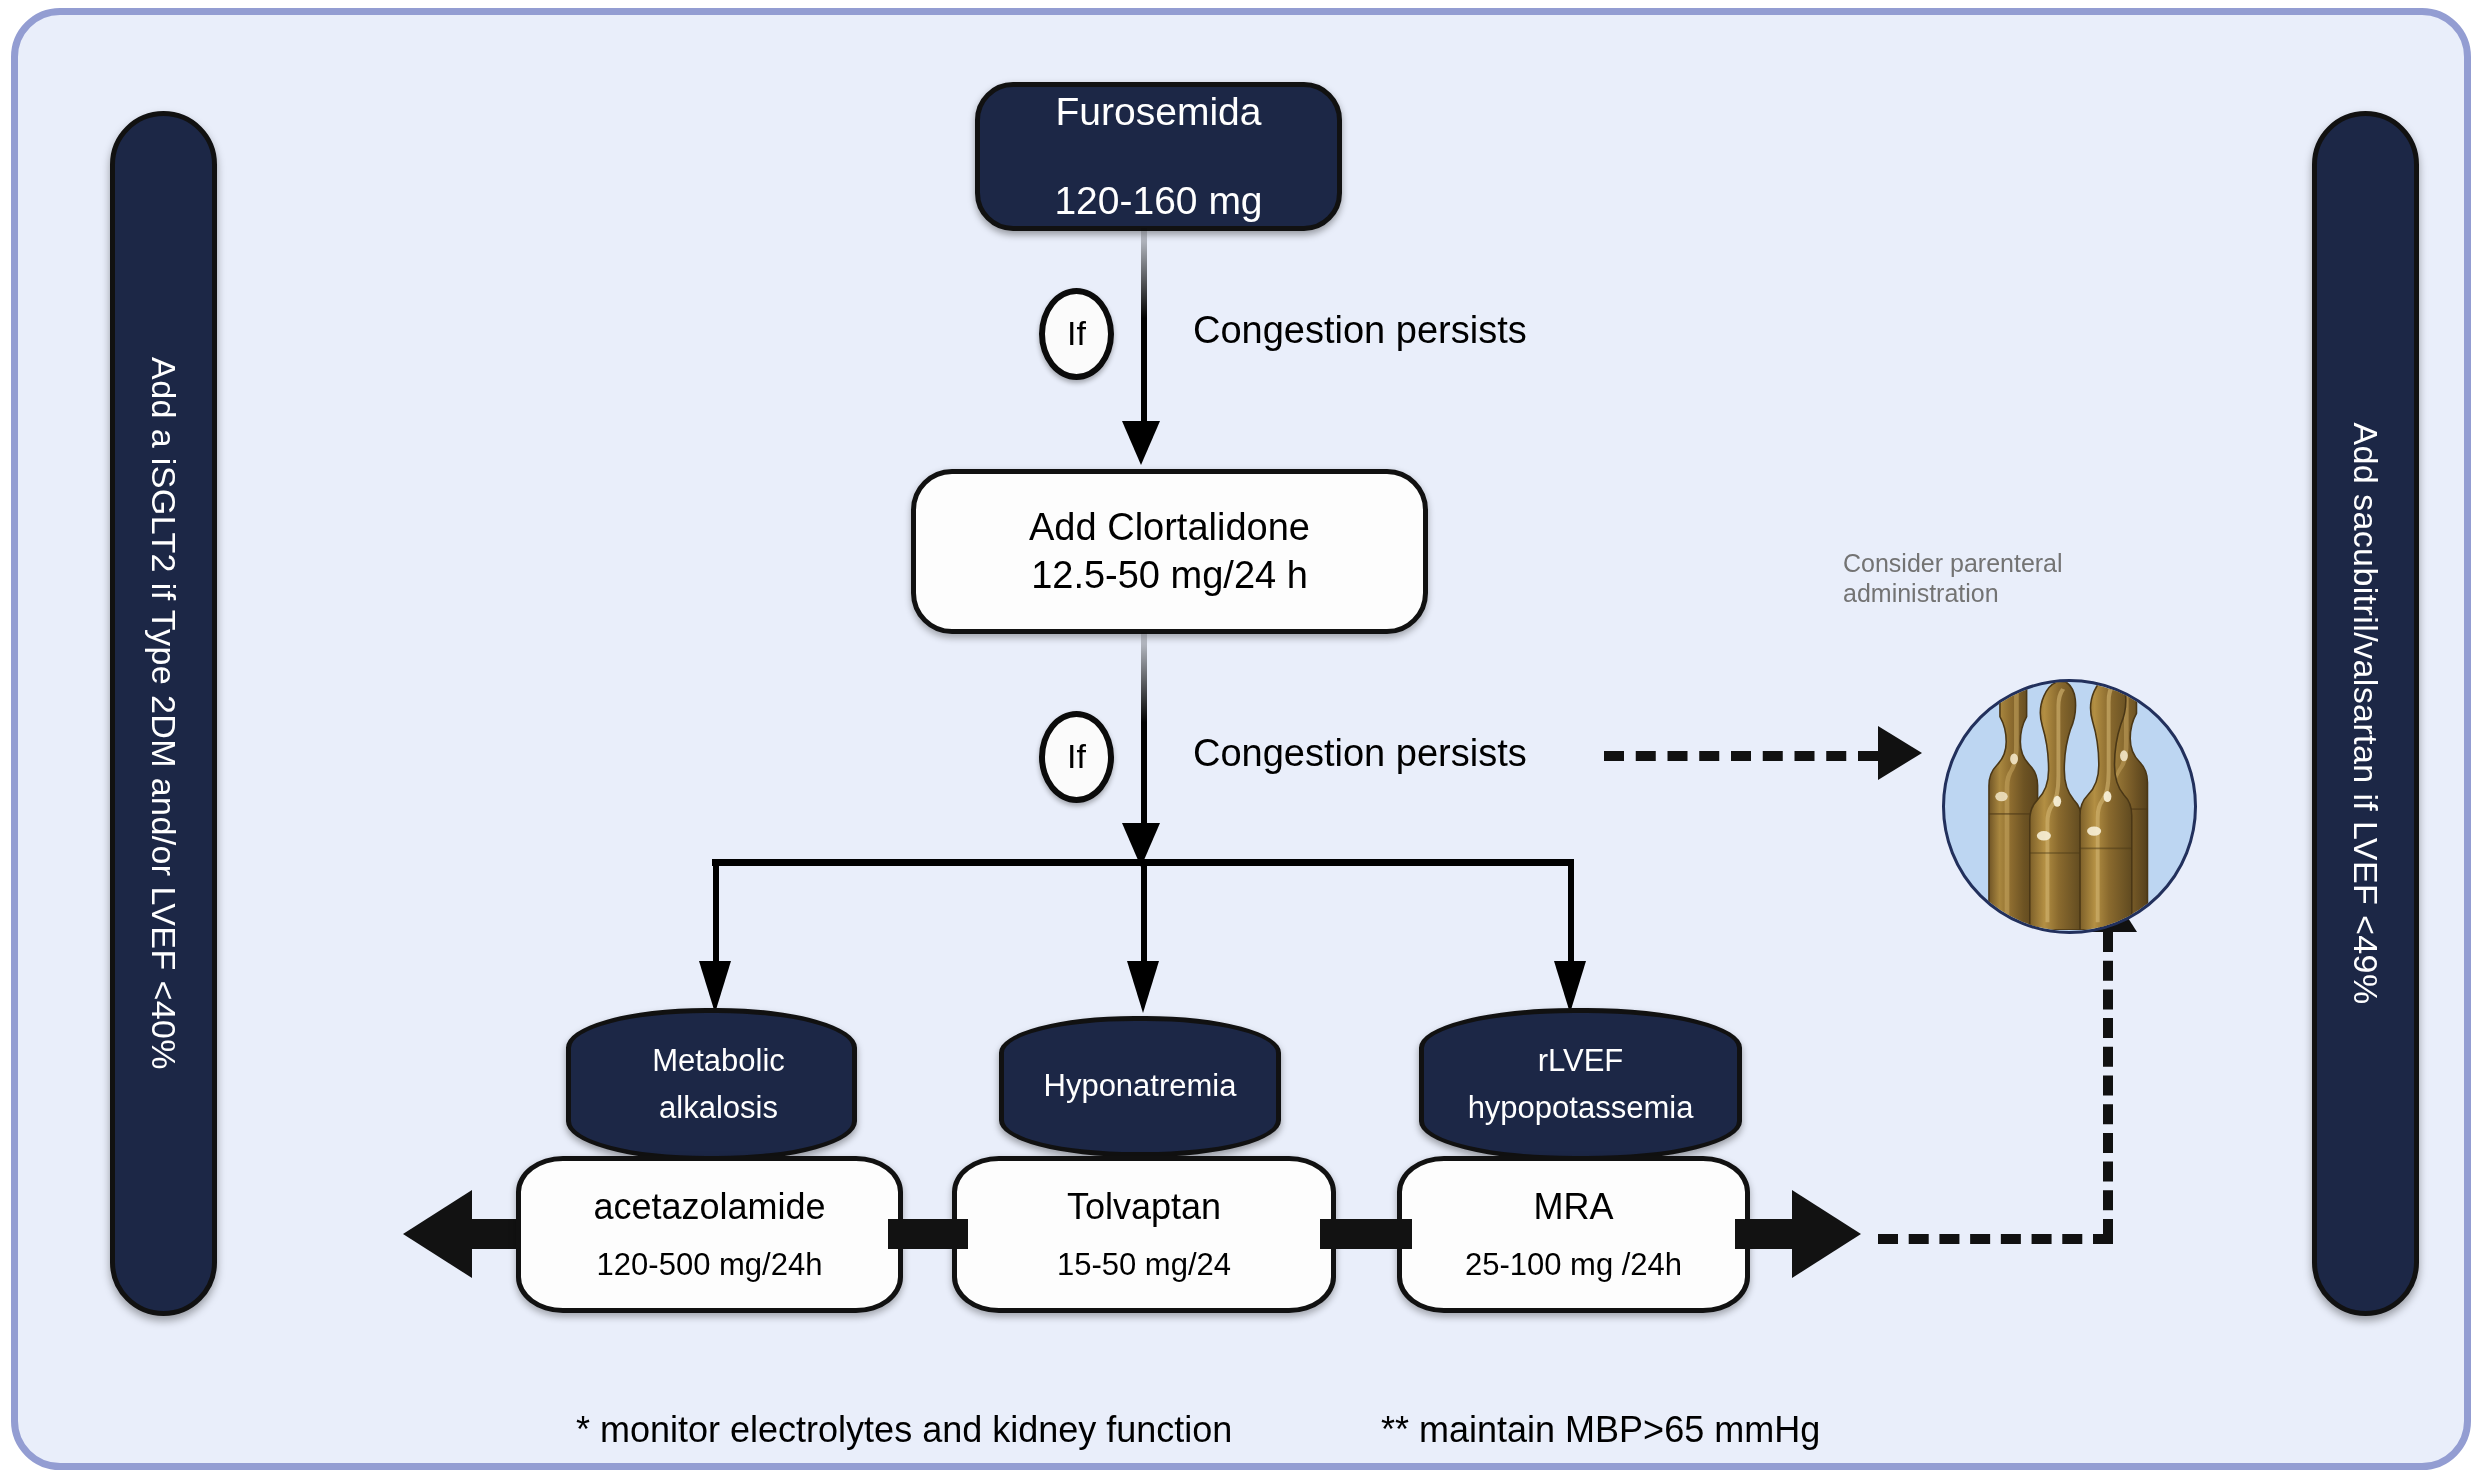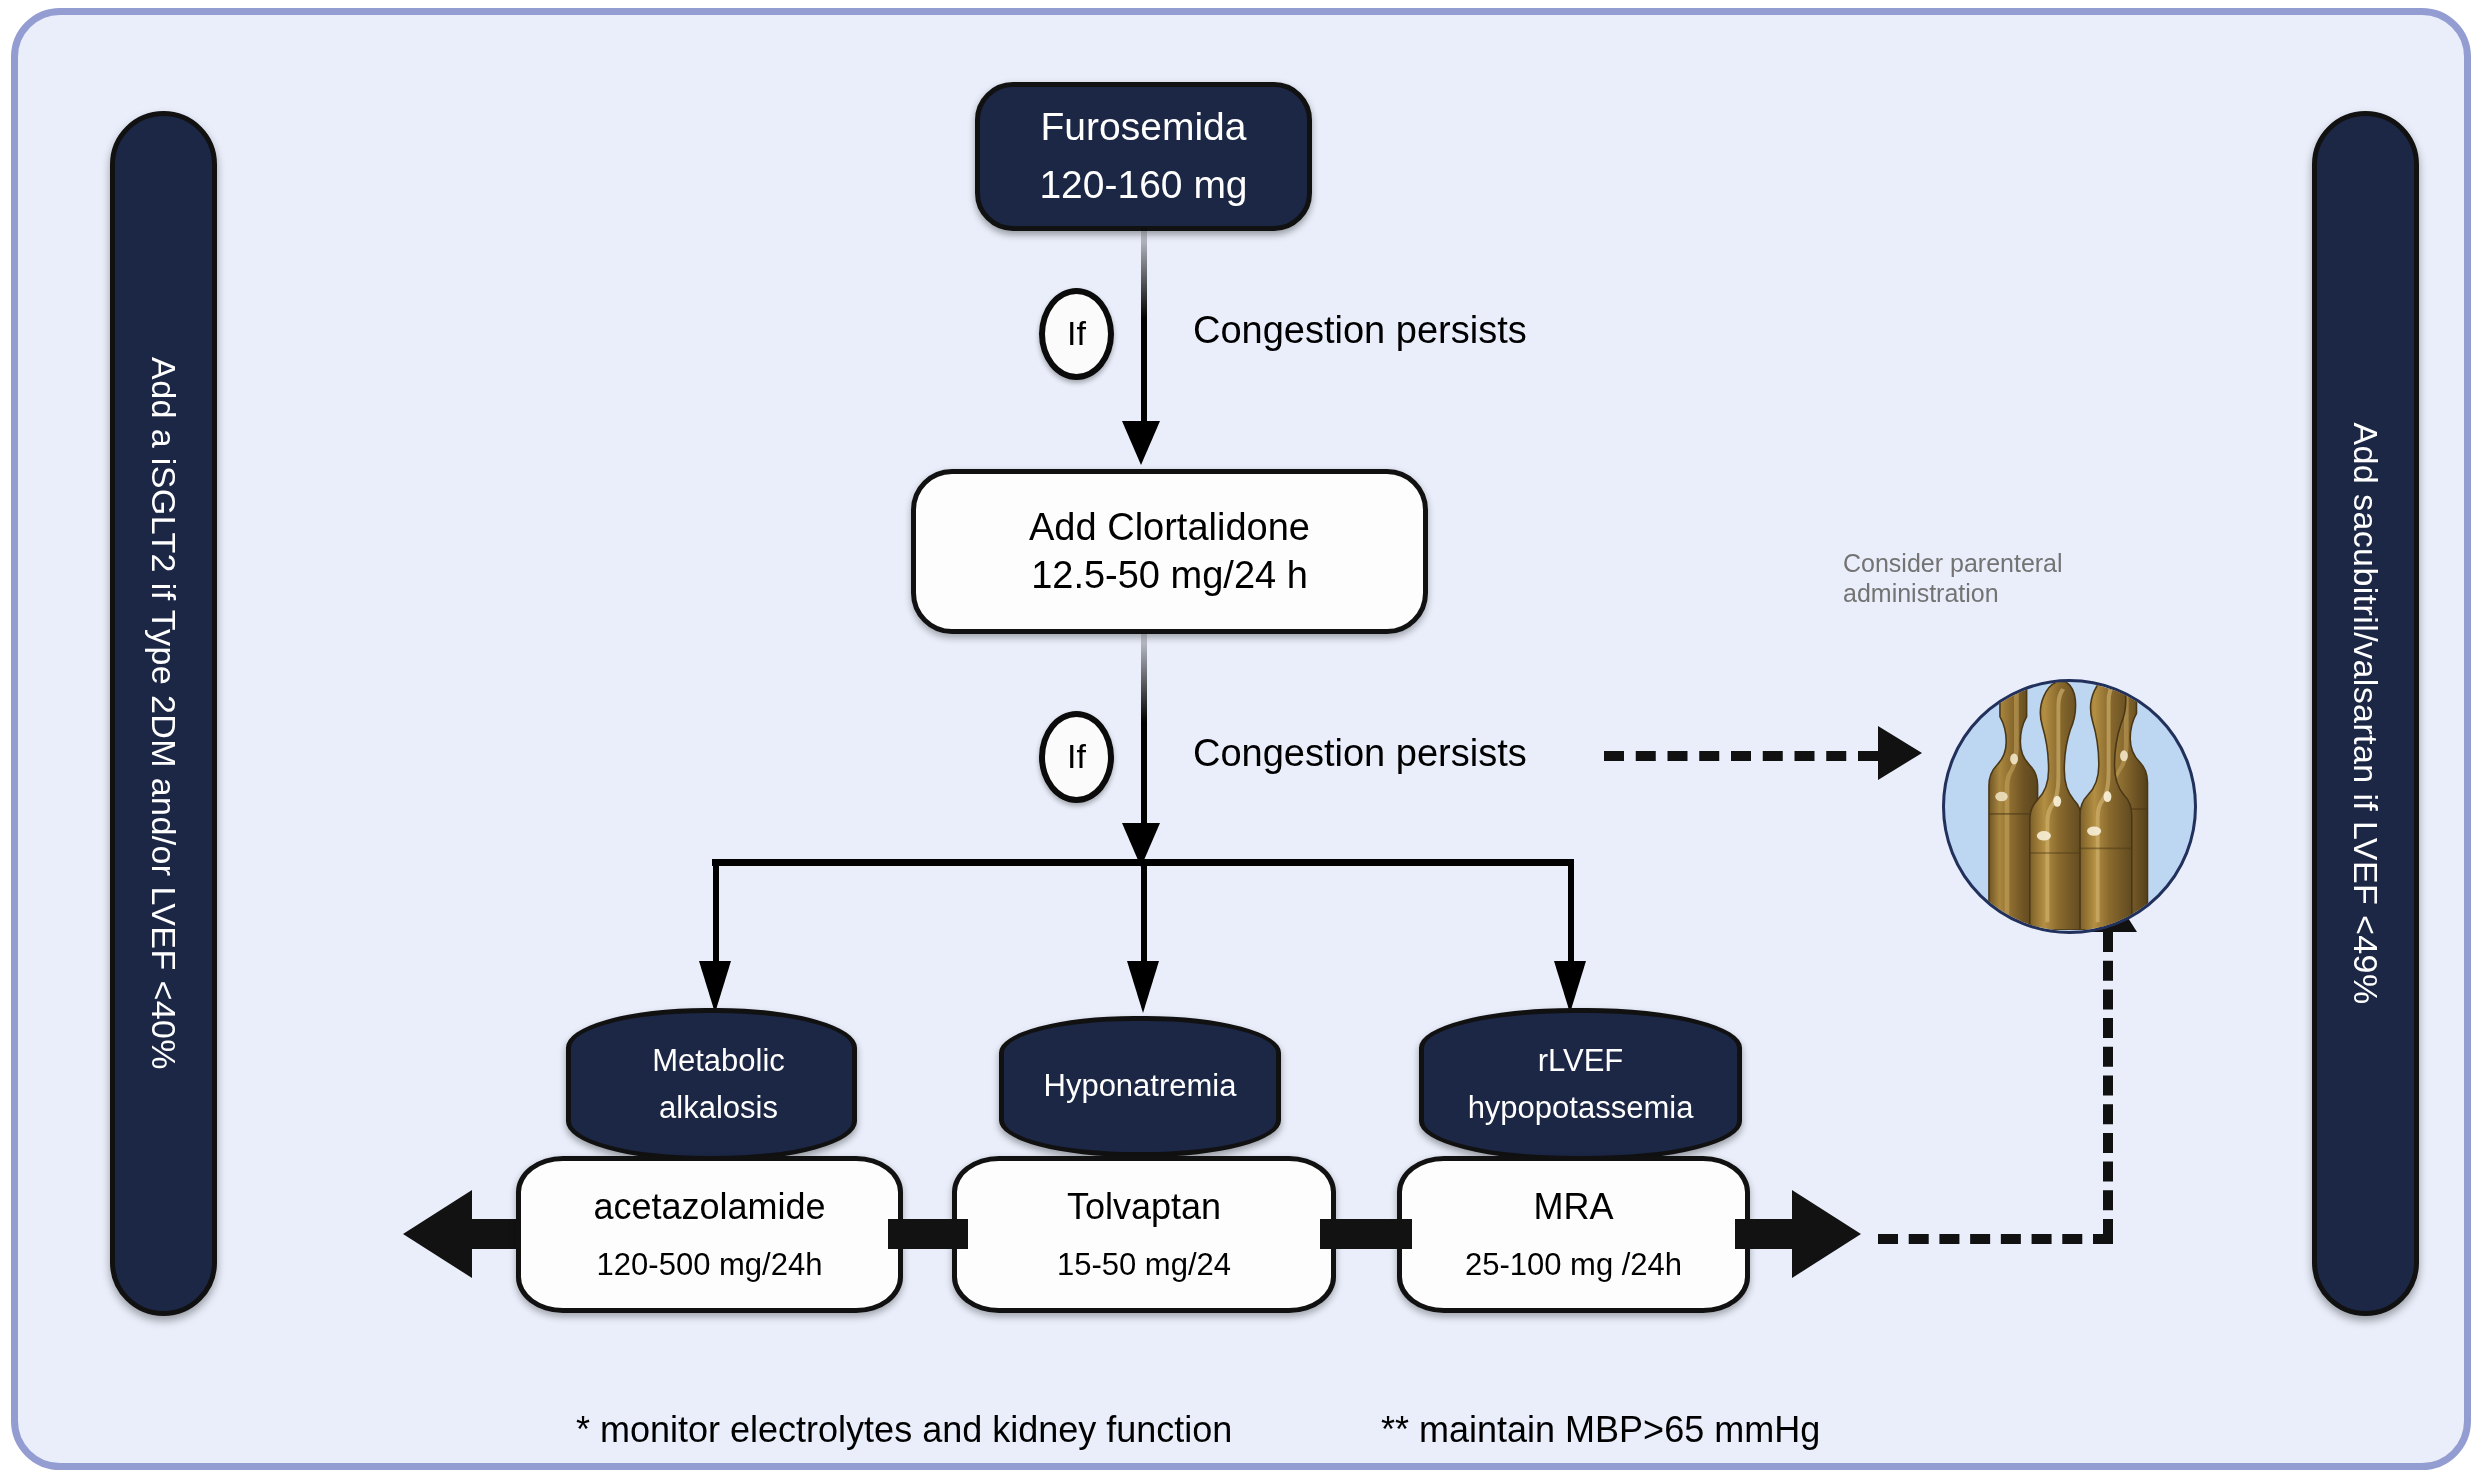--- a/index.html
+++ b/index.html
@@ -72,23 +72,24 @@
     font-size: 34px;
     letter-spacing: 0.4px;
   }
   #banner-left  { left: 92px;  top: 96px; width: 107px; height: 1205px; }
   #banner-right { left: 2294px; top: 96px; width: 107px; height: 1205px; }
   #banner-left .vtext  { transform: rotate(90deg);  }
   #banner-right .vtext { transform: rotate(90deg); }
 
   
   #box-furosemida {
-    left: 957px; top: 67px; width: 337px; height: 149px;
+    left: 957px; top: 67px; width: 367px; height: 149px;
     border-radius: 38px;
     font-size: 39px;
+    justify-content: space-between;
   }
   
   #box-clortalidone {
     left: 893px; top: 454px; width: 517px; height: 165px;
     border-radius: 41px;
     font-size: 38px;
   }
   #box-clortalidone .ln + .ln { }
   #box-furosemida .ln + .ln { margin-top: 7.8px; }
 

